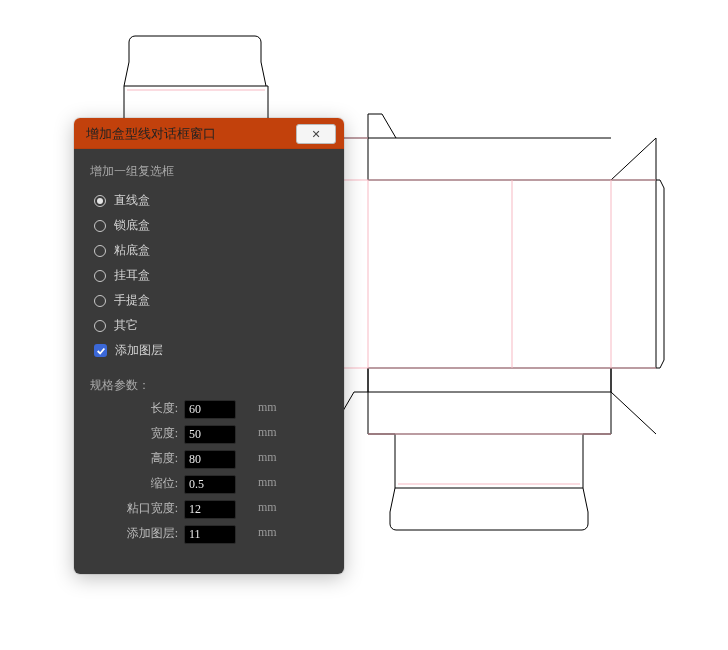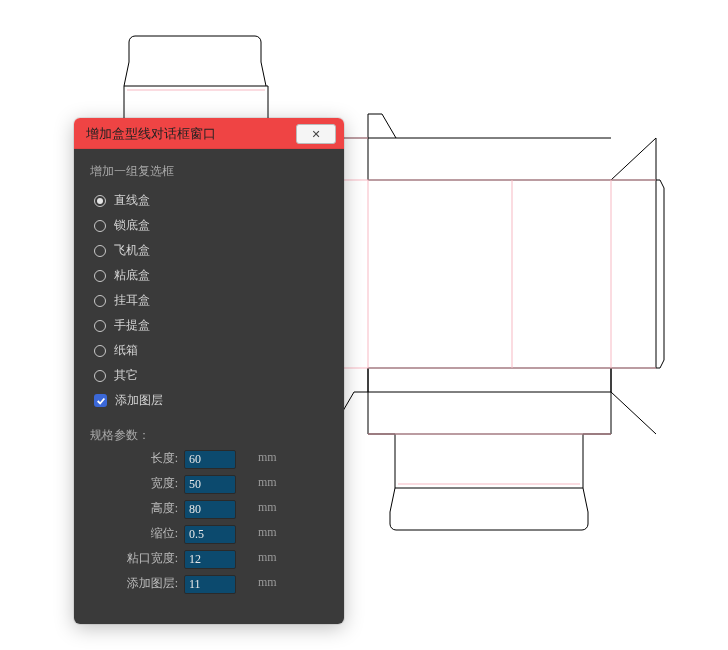--- a/index.html
+++ b/index.html
@@ -30,21 +30,21 @@
       background: #fff;
       border-radius: 6px;
       box-shadow: 0 4px 20px rgba(0,0,0,0.25), 0 0 0 1px rgba(0,0,0,0.08);
       overflow: hidden;
     }
     .dialog-titlebar {
       display: flex;
       justify-content: space-between;
       align-items: center;
       padding: 6px 8px 4px 12px;
-      background: #ef4444;
+      background: #c2410c;
       border-bottom: 1px solid rgba(0,0,0,0.06);
     }
     .dialog-title {
       font-size: 13px;
       color: #222;
     }
     .dialog-close {
       width: 40px;
       height: 20px;
       border: 1px solid #bbb;
@@ -129,21 +129,21 @@
     }
     .param-label {
       width: 94px;
       text-align: right;
       color: #bcbcbc;
       padding-right: 6px;
     }
     .param-input {
       width: 52px;
       height: 19px;
-      background: #0c4a6e;
+      background: #000000;
       color: #e8e8e8;
       border: 1px solid #2a2a2a;
       border-radius: 2px;
       padding: 1px 4px;
       font-size: 12px;
       font-family: inherit;
       text-align: left;
     }
     .unit {
       color: #9a9a9a;
@@ -215,37 +215,29 @@
         <div class="radio-row">
           <span class="radio-ctl checked"></span>
           <span class="item-label">直线盒</span>
         </div>
         <div class="radio-row">
           <span class="radio-ctl"></span>
           <span class="item-label">锁底盒</span>
         </div>
         <div class="radio-row">
           <span class="radio-ctl"></span>
-          <span class="item-label">飞机盒</span>
-        </div>
-        <div class="radio-row">
-          <span class="radio-ctl"></span>
           <span class="item-label">粘底盒</span>
         </div>
         <div class="radio-row">
           <span class="radio-ctl"></span>
           <span class="item-label">挂耳盒</span>
         </div>
         <div class="radio-row">
           <span class="radio-ctl"></span>
           <span class="item-label">手提盒</span>
-        </div>
-        <div class="radio-row">
-          <span class="radio-ctl"></span>
-          <span class="item-label">纸箱</span>
         </div>
         <div class="radio-row">
           <span class="radio-ctl"></span>
           <span class="item-label">其它</span>
         </div>
         <div class="check-row">
           <span class="check-ctl">
             <svg viewBox="0 0 12 12">
               <path d="M2 6 L5 9 L10 3"></path>
             </svg>

